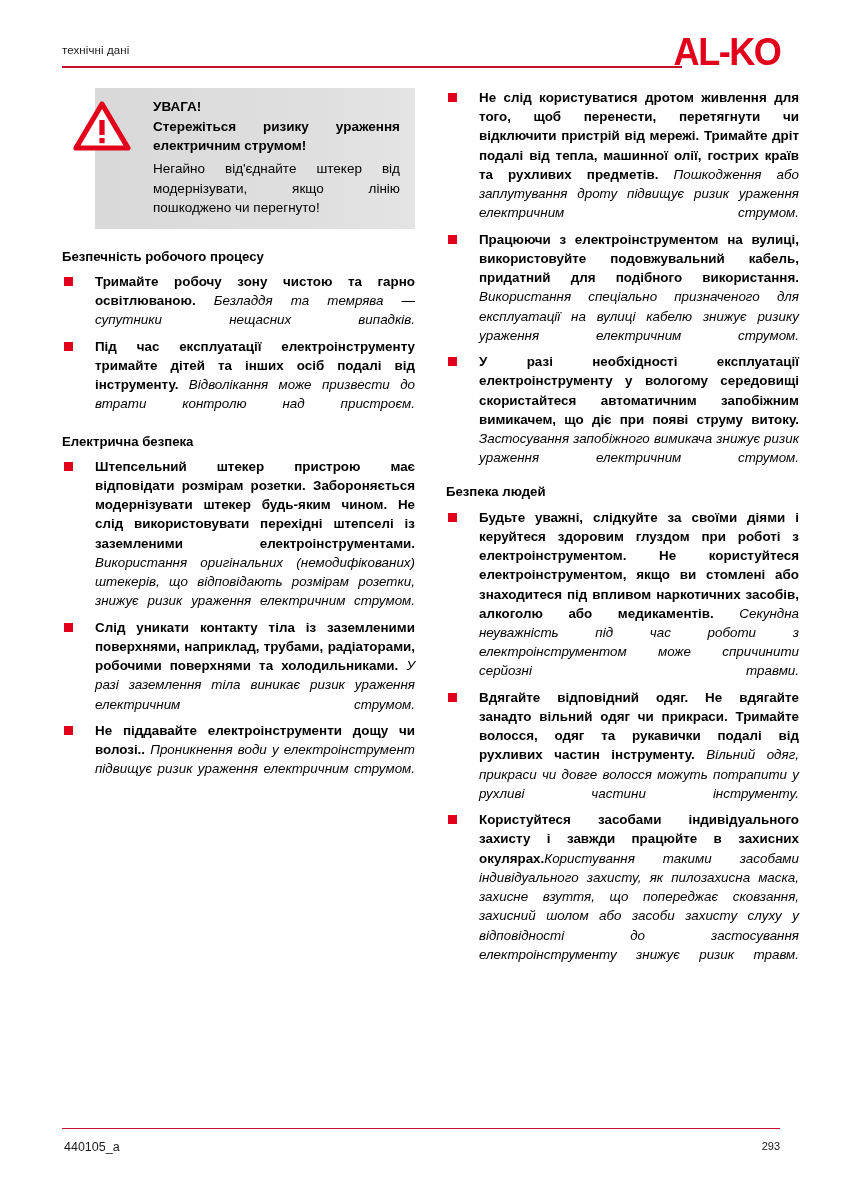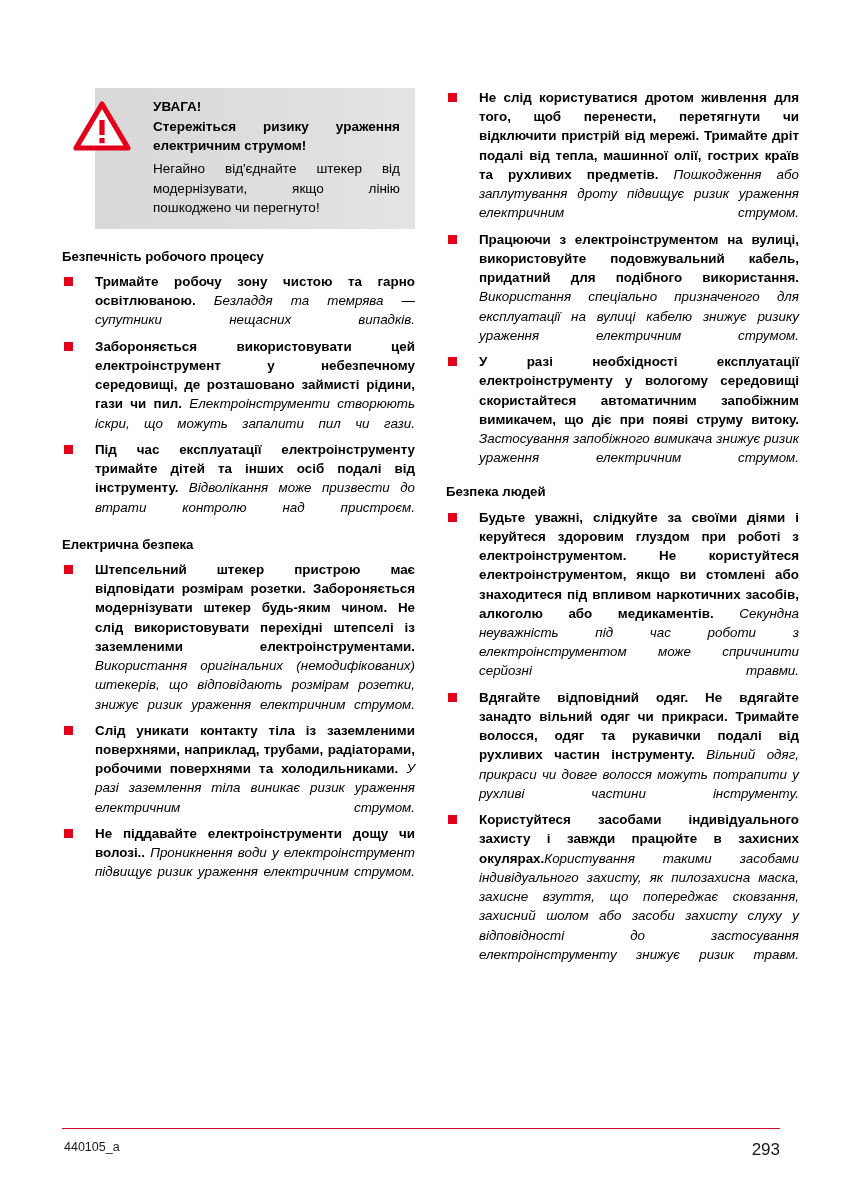--- a/index.html
+++ b/index.html
@@ -186,29 +186,34 @@
     position: absolute;
     left: 2px;
     top: 12px;
     font-size: 12.5px;
     color: #1a1a1a;
   }
   .footer-right {
     position: absolute;
     right: 0;
     top: 12px;
-    font-size: 17px;
+    font-size: 11px;
     color: #1a1a1a;
   }
 </style>
 </head>
 <body>
 
 <div class="page">
 
+  <div class="header">
+    <div class="header-chapter">технічні дані</div>
+    <div class="header-rule"></div>
+    <div class="logo">AL-KO</div>
+  </div>
 
   <div class="col col-left">
 
     <div class="warning-box">
       <svg class="warn-tri" viewBox="0 0 58 52">
         <path d="M29 4 L55 48 L3 48 Z" fill="#ffffff" stroke="#e2001a" stroke-width="5.2" stroke-linejoin="round"></path>
         <rect x="26.4" y="20" width="5.2" height="15" fill="#e2001a"></rect>
         <rect x="26.4" y="38" width="5.2" height="5.2" fill="#e2001a"></rect>
       </svg>
       <div class="warn-title">УВАГА!</div>
@@ -218,24 +223,20 @@
 
 
     <h2 class="subsection-title">Безпечність робочого процесу</h2>
     <ul class="bullets">
       <li>
         <span class="bullet-marker"></span>
         <p class="para full-justify"><span class="b">Тримайте робочу зону чистою та гарно освітлюваною.</span> <span class="i">Безладдя та темрява — супутники нещасних випадків.</span></p>
       </li>
       <li>
         <span class="bullet-marker"></span>
-        <p class="para full-justify"><span class="b">Забороняється використовувати цей електроінструмент у небезпечному середовищі, де розташовано займисті рідини, гази чи пил.</span> <span class="i">Електроінструменти створюють іскри, що можуть запалити пил чи гази.</span></p>
-      </li>
-      <li>
-        <span class="bullet-marker"></span>
         <p class="para full-justify"><span class="b">Під час експлуатації електроінструменту тримайте дітей та інших осіб подалі від інструменту.</span> <span class="i">Відволікання може призвести до втрати контролю над пристроєм.</span></p>
       </li>
     </ul>
 
     <h2 class="subsection-title">Електрична безпека</h2>
     <ul class="bullets">
       <li>
         <span class="bullet-marker"></span>
         <p class="para full-justify"><span class="b">Штепсельний штекер пристрою має відповідати розмірам розетки. Забороняється модернізувати штекер будь-яким чином. Не слід використовувати перехідні штепселі із заземленими електроінструментами.</span> <span class="i">Використання оригінальних (немодифікованих) штекерів, що відповідають розмірам розетки, знижує ризик ураження електричним струмом.</span></p>
       </li>

